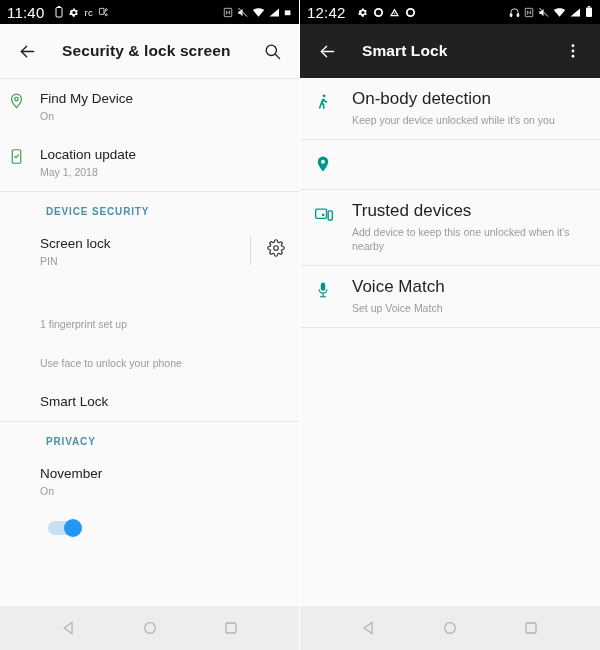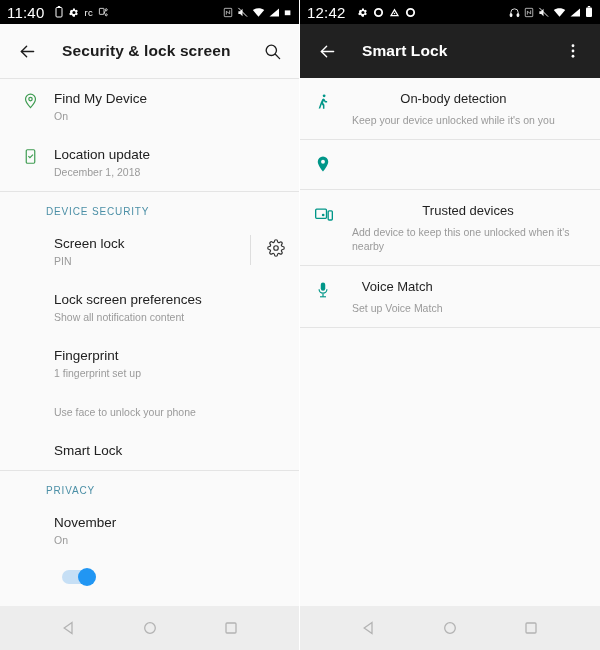--- a/index.html
+++ b/index.html
@@ -33,40 +33,40 @@
   .appbar .back { width: 26px; height: 26px; display: flex; align-items: center; justify-content: center; cursor: pointer; }
   .appbar .title { font-size: 15.5px; font-weight: bold; margin-left: 22px; letter-spacing: .1px; }
   .appbar .trail { margin-left: auto; display: flex; align-items: center; }
   .appbar .act { width: 26px; height: 26px; display: flex; align-items: center; justify-content: center; cursor: pointer; }
 
   
   .body { flex: 1 1 auto; overflow: hidden; background: #fafafa; position: relative; }
   .sep { height: 1px; background: #e4e4e4; width: 100%; }
 
   .grp-head {
-    font-size: 10px; font-weight: normal; letter-spacing: .85px;
+    font-size: 10px; font-weight: bold; letter-spacing: .85px;
     color: #4b8fa6; padding: 14px 0 7px 46px; text-transform: uppercase;
   }
-  .row { display: flex; align-items: flex-start; padding: 11px 14px 11px 22px; position: relative; cursor: pointer; }
+  .row { display: flex; align-items: flex-start; padding: 11px 14px 11px 8px; position: relative; cursor: pointer; }
   .row .ic { width: 32px; flex: 0 0 32px; padding-top: 2px; display: flex; justify-content: flex-start; }
   .row .ic.spacer { }
   .row .txt { flex: 1 1 auto; min-width: 0; }
   .row .t1 { font-size: 13.5px; color: #212121; line-height: 17px; }
   .row .t2 { font-size: 10.5px; color: #9a9a9a; line-height: 15px; margin-top: 2px; }
   .row .tail { flex: 0 0 auto; display: flex; align-items: center; padding-left: 8px; }
   .vdiv { width: 1px; height: 30px; background: #dedede; margin-right: 16px; align-self: center; }
 
   
   .toggle { width: 32px; height: 14px; border-radius: 7px; background: #c6dff5; position: relative; align-self: center; cursor: pointer; }
   .toggle .knob { position: absolute; width: 18px; height: 18px; border-radius: 50%; background: #2196f3; top: -2px; right: -2px; }
 
   
   .rrow { display: flex; align-items: flex-start; padding: 12px 16px 12px 14px; cursor: pointer; }
   .rrow .ic { width: 38px; flex: 0 0 38px; padding-top: 3px; }
-  .rrow .t1 { font-size: 13px; color: #1f1f1f; line-height: 17px; text-align: center; }
+  .rrow .t1 { font-size: 17px; color: #1f1f1f; line-height: 17px; }
   .rrow .t2 { font-size: 10.5px; color: #9a9a9a; line-height: 14px; margin-top: 6px; }
 
   
   .navbar { height: 44px; flex: 0 0 44px; background: #ededed; display: flex; align-items: center; justify-content: space-around; padding: 0 28px; }
   .navbar .nb { width: 34px; height: 34px; display: flex; align-items: center; justify-content: center; cursor: pointer; }
   .navbar svg { display: block; }
 </style>
 </head>
 <body>
 
@@ -165,21 +165,21 @@
 
       <div class="row">
         <div class="ic">
           <svg width="17" height="17" viewBox="0 0 24 24" fill="none" stroke="#3f9c52" stroke-width="1.7">
               <rect x="6" y="2.5" width="12" height="19" rx="1.6"></rect>
               <path d="M9 11.5l2.2 2.2L15.5 9.3"></path>
             </svg>
         </div>
         <div class="txt">
           <div class="t1">Location update</div>
-          <div class="t2">December 1, 2018</div>
+          <div class="t2">May 1, 2018</div>
         </div>
       </div>
 
       <div class="sep"></div>
 
       <div class="grp-head">DEVICE SECURITY</div>
 
       <div class="row">
         <div class="ic spacer"></div>
         <div class="txt">
@@ -192,30 +192,25 @@
             <svg width="18" height="18" viewBox="0 0 24 24" fill="none" stroke="#333" stroke-width="1.6">
                 <circle cx="12" cy="12" r="3"></circle>
                 <path d="M19.4 15a1.7 1.7 0 00.3 1.9l.1.1a2 2 0 01-2.8 2.8l-.1-.1a1.7 1.7 0 00-1.9-.3 1.7 1.7 0 00-1 1.5V21a2 2 0 01-4 0v-.1a1.7 1.7 0 00-1.1-1.5 1.7 1.7 0 00-1.9.3l-.1.1a2 2 0 01-2.8-2.8l.1-.1a1.7 1.7 0 00.3-1.9 1.7 1.7 0 00-1.5-1H3a2 2 0 010-4h.1a1.7 1.7 0 001.5-1.1 1.7 1.7 0 00-.3-1.9l-.1-.1a2 2 0 012.8-2.8l.1.1a1.7 1.7 0 001.9.3H9a1.7 1.7 0 001-1.5V3a2 2 0 014 0v.1a1.7 1.7 0 001 1.5 1.7 1.7 0 001.9-.3l.1-.1a2 2 0 012.8 2.8l-.1.1a1.7 1.7 0 00-.3 1.9V9a1.7 1.7 0 001.5 1H21a2 2 0 010 4h-.1a1.7 1.7 0 00-1.5 1z"></path>
               </svg>
           </div>
         </div>
       </div>
 
       <div class="row">
         <div class="ic spacer"></div>
-        <div class="txt">
-          <div class="t1">Lock screen preferences</div>
-          <div class="t2">Show all notification content</div>
-        </div>
-      </div>
-
-      <div class="row">
-        <div class="ic spacer"></div>
-        <div class="txt">
-          <div class="t1">Fingerprint</div>
+      </div>
+
+      <div class="row">
+        <div class="ic spacer"></div>
+        <div class="txt">
           <div class="t2">1 fingerprint set up</div>
         </div>
       </div>
 
       <div class="row">
         <div class="ic spacer"></div>
         <div class="txt">
           <div class="t2">Use face to unlock your phone</div>
         </div>
       </div>

